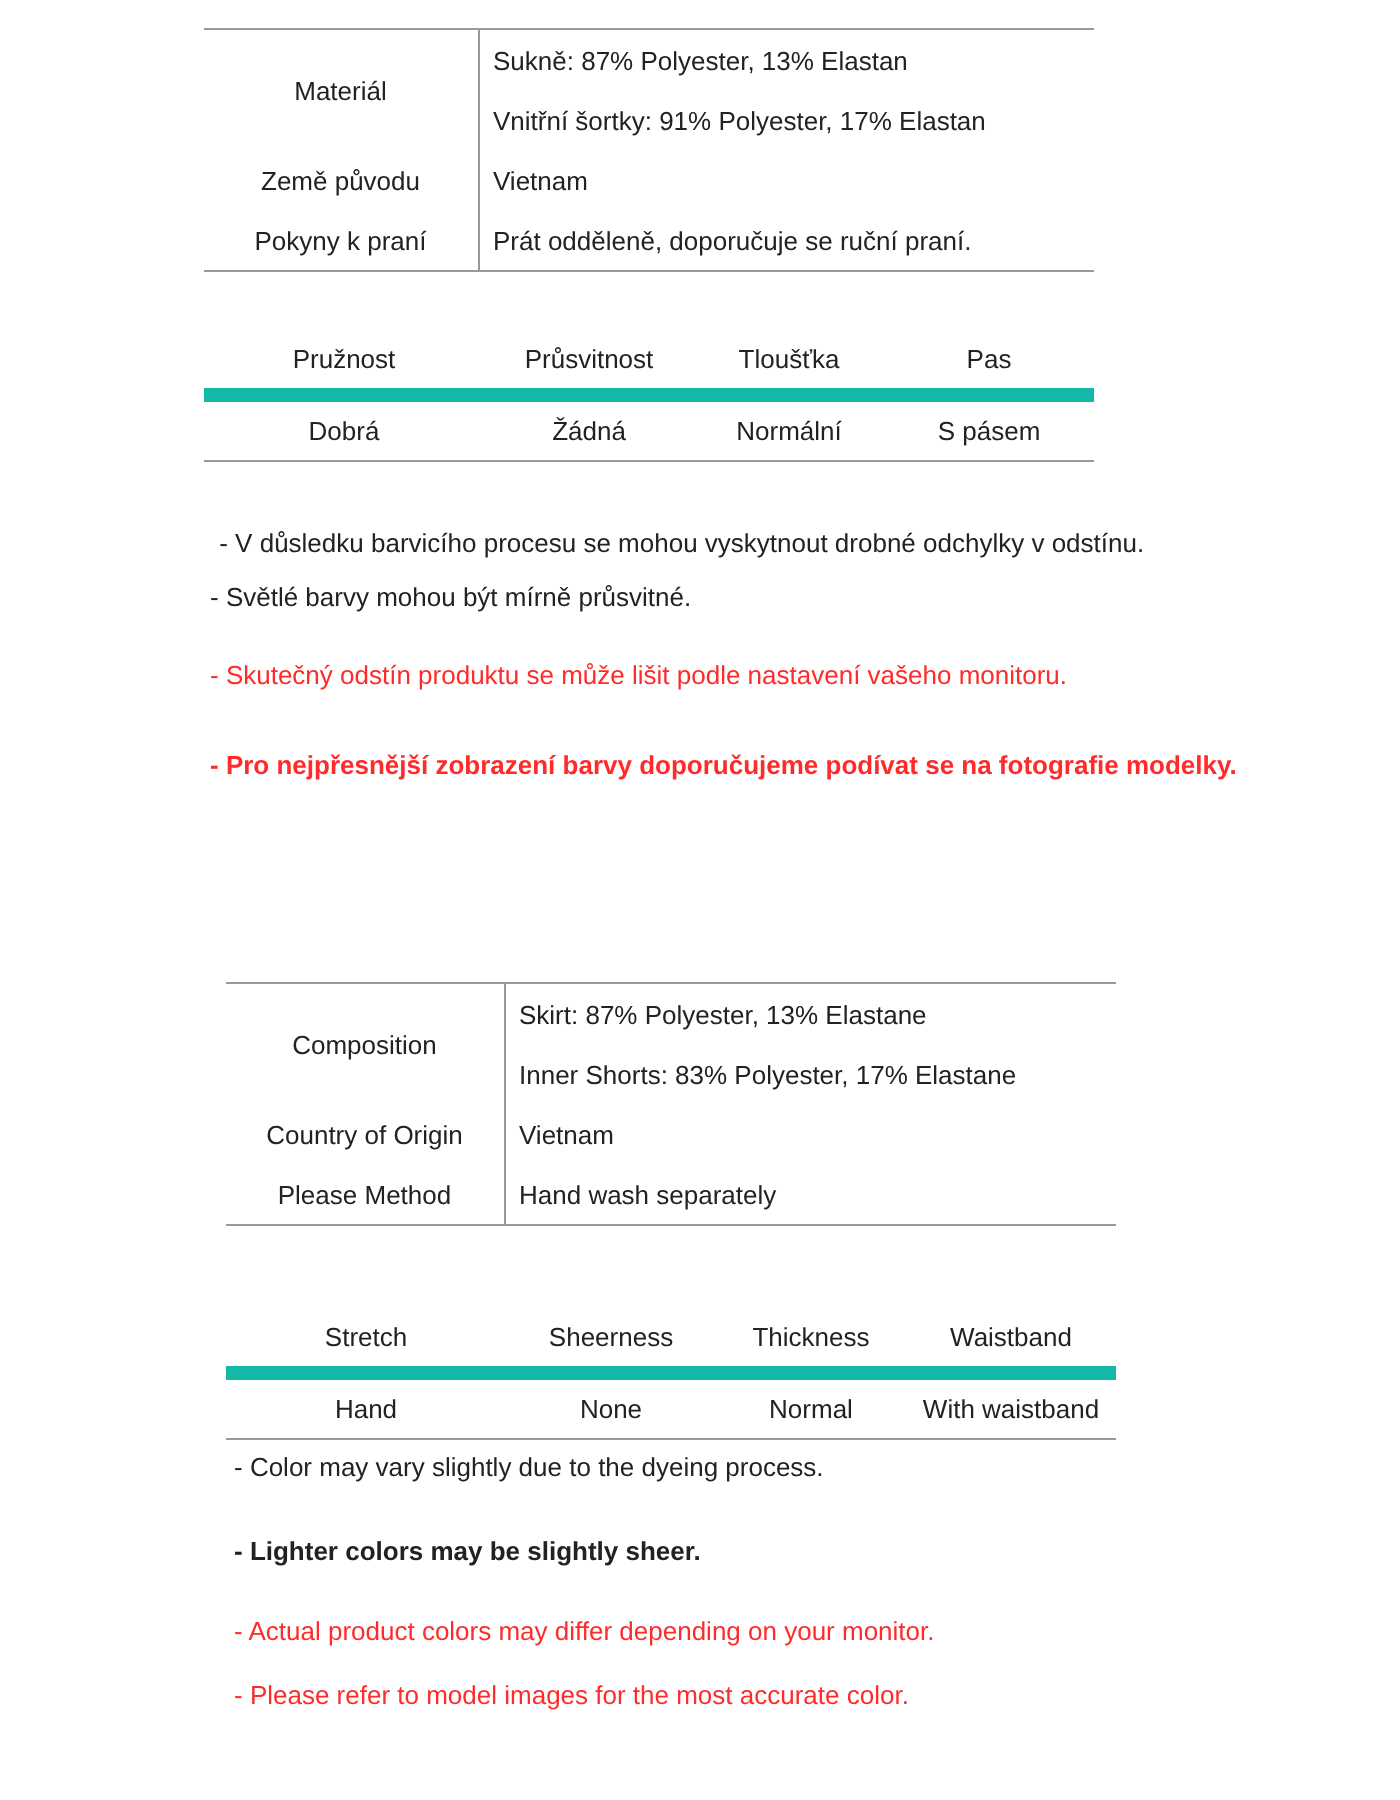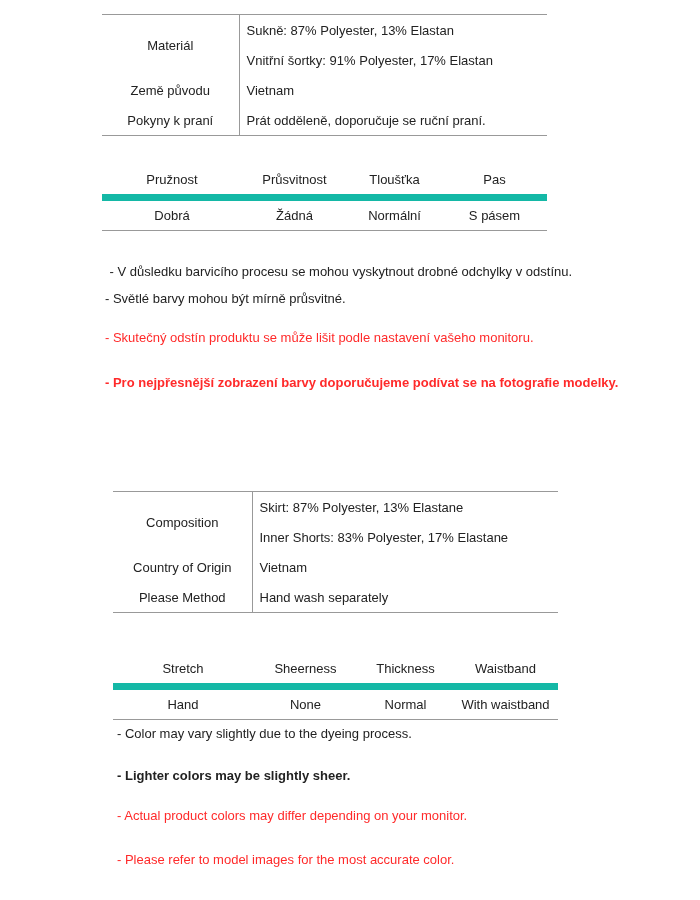--- a/index.html
+++ b/index.html
@@ -128,14 +128,14 @@
         <td>None</td>
         <td>Normal</td>
         <td>With waistband</td>
       </tr>
     </tbody>
   </table>
 
   <div class="note" style="left:117px;top:246px;">- Color may vary slightly due to the dyeing process.</div>
   <div class="note" style="left:117px;top:288px;font-weight:bold;">- Lighter colors may be slightly sheer.</div>
   <div class="note red" style="left:117px;top:328px;">- Actual product colors may differ depending on your monitor.</div>
-  <div class="note red" style="left:117px;top:372px;">- Please refer to model images for the most accurate color.</div>
+  <div class="note red" style="left:117px;top:360px;">- Please refer to model images for the most accurate color.</div>
 </div>
 
 </body></html>

